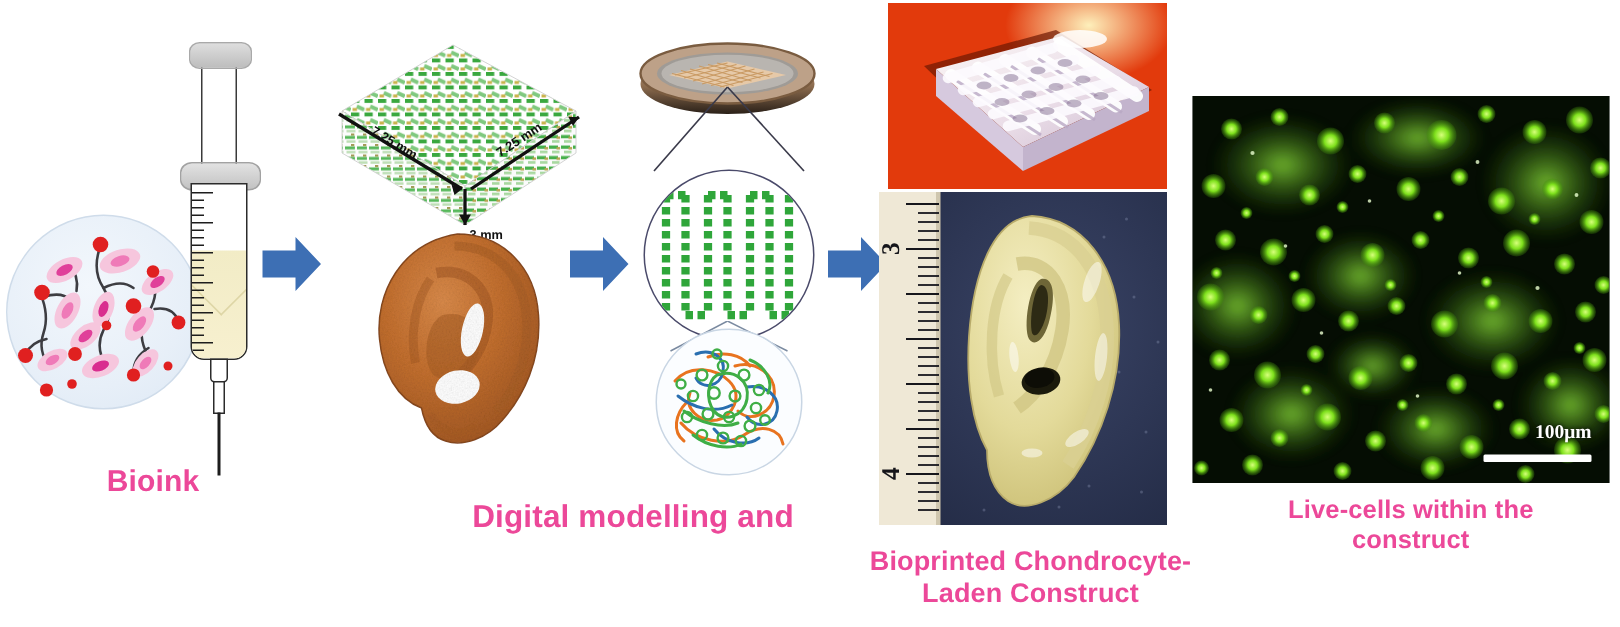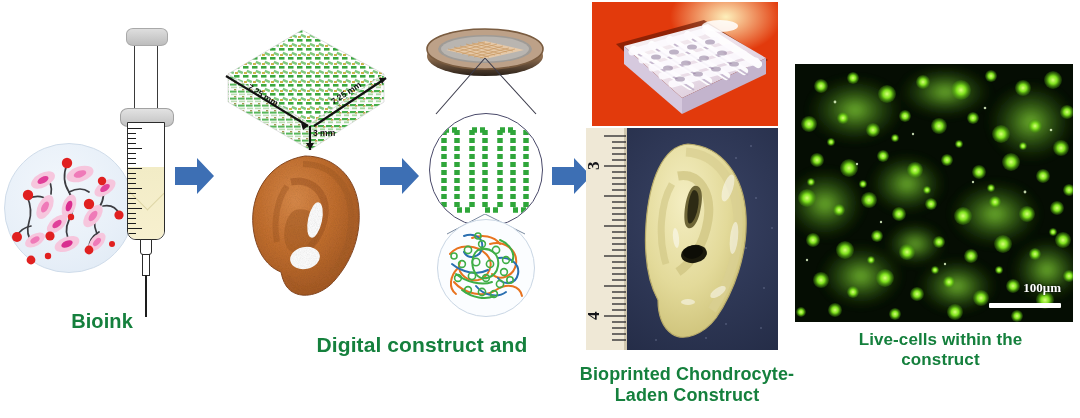--- a/index.html
+++ b/index.html
@@ -1,21 +1,21 @@
 <!DOCTYPE html>
 <html><head>
 <meta charset="utf-8">
 <style>
   html,body{margin:0;padding:0;background:#ffffff;}
   body{width:1080px;height:418px;overflow:hidden;
        font-family:"Liberation Sans",sans-serif;color:#111;}
   #stage{position:relative;width:1080px;height:418px;}
   .abs{position:absolute;}
   .caption{position:absolute;text-align:center;font-weight:bold;
-           color:#15803d;line-height:1.18;letter-spacing:.1px;}
+           color:#ec4899;line-height:1.18;letter-spacing:.1px;}
 
   
   #dish-circle{left:4px;top:143px;width:128px;height:128px;border-radius:50%;
       background:radial-gradient(circle at 42% 36%,#f2f7fc 0%,#e7eff8 62%,#dde8f4 100%);
       border:1px solid #cfdcea;}
 
   #syringe{left:110px;top:26px;width:70px;height:290px;}
   .sy-cap{position:absolute;left:16px;top:2px;width:40px;height:16px;border-radius:7px/6px;
       background:linear-gradient(#dedede,#bdbdbd);border:1px solid #a9a9a9;}
   .sy-rod{position:absolute;left:24px;top:16px;width:24px;height:68px;
@@ -198,21 +198,21 @@
 
       <line x1="116" y1="114" x2="188" y2="66" stroke="#111" stroke-width="2.2"></line>
       <polygon points="188,66 181,66 184,72" fill="#111"></polygon>
       <line x1="28" y1="64" x2="110" y2="114" stroke="#111" stroke-width="2.2"></line>
       <polygon points="110,114 103,111 105,118" fill="#111"></polygon>
       <line x1="112" y1="114" x2="112" y2="138" stroke="#111" stroke-width="2.2"></line>
       <polygon points="112,138 108,131 116,131" fill="#111"></polygon>
     </svg>
     <div class="dimlabel" style="left:131px;top:76px;transform:rotate(-33deg)">7.25 mm</div>
     <div class="dimlabel" style="left:48px;top:78px;transform:rotate(31deg)">7.25 mm</div>
-    <div class="dimlabel" style="left:115px;top:116px">3 mm</div>
+    <div class="dimlabel" style="left:115px;top:139px">3 mm</div>
   </div>
 
   <div class="abs" id="ear">
     <svg width="132" height="148" viewBox="0 0 132 148">
       <defs>
         <radialGradient id="earg" cx="40%" cy="32%" r="78%">
           <stop offset="0%" stop-color="#d98a4a"></stop>
           <stop offset="45%" stop-color="#c4702f"></stop>
           <stop offset="100%" stop-color="#9d5421"></stop>
         </radialGradient>
@@ -241,21 +241,21 @@
 
         <ellipse cx="72" cy="68" rx="7" ry="18" fill="#ffffff" transform="rotate(12 72 68)"></ellipse>
         <ellipse cx="62" cy="106" rx="15" ry="11" fill="#ffffff" transform="rotate(-12 62 106)"></ellipse>
 
         <path d="M44 124 C50 136 64 140 74 132" fill="none" stroke="#a85e26" stroke-width="5" opacity=".45"></path>
       </g>
     </svg>
   </div>
 
   <div class="caption" style="left:282px;top:333px;width:280px;font-size:21px">
-    <span>Digital construct and</span><br>
+    <span>Digital modelling and</span><br>
   </div>
 
   <div class="arrow" style="left:376px;top:153px">
     <svg width="46" height="46" viewBox="0 0 46 46">
       <polygon points="4,14 26,14 26,5 43,23 26,41 26,32 4,32" fill="#3d6fb4"></polygon>
     </svg>
   </div>
 
   <div class="abs" id="petri">
     <svg width="122" height="56" viewBox="0 0 122 56">

